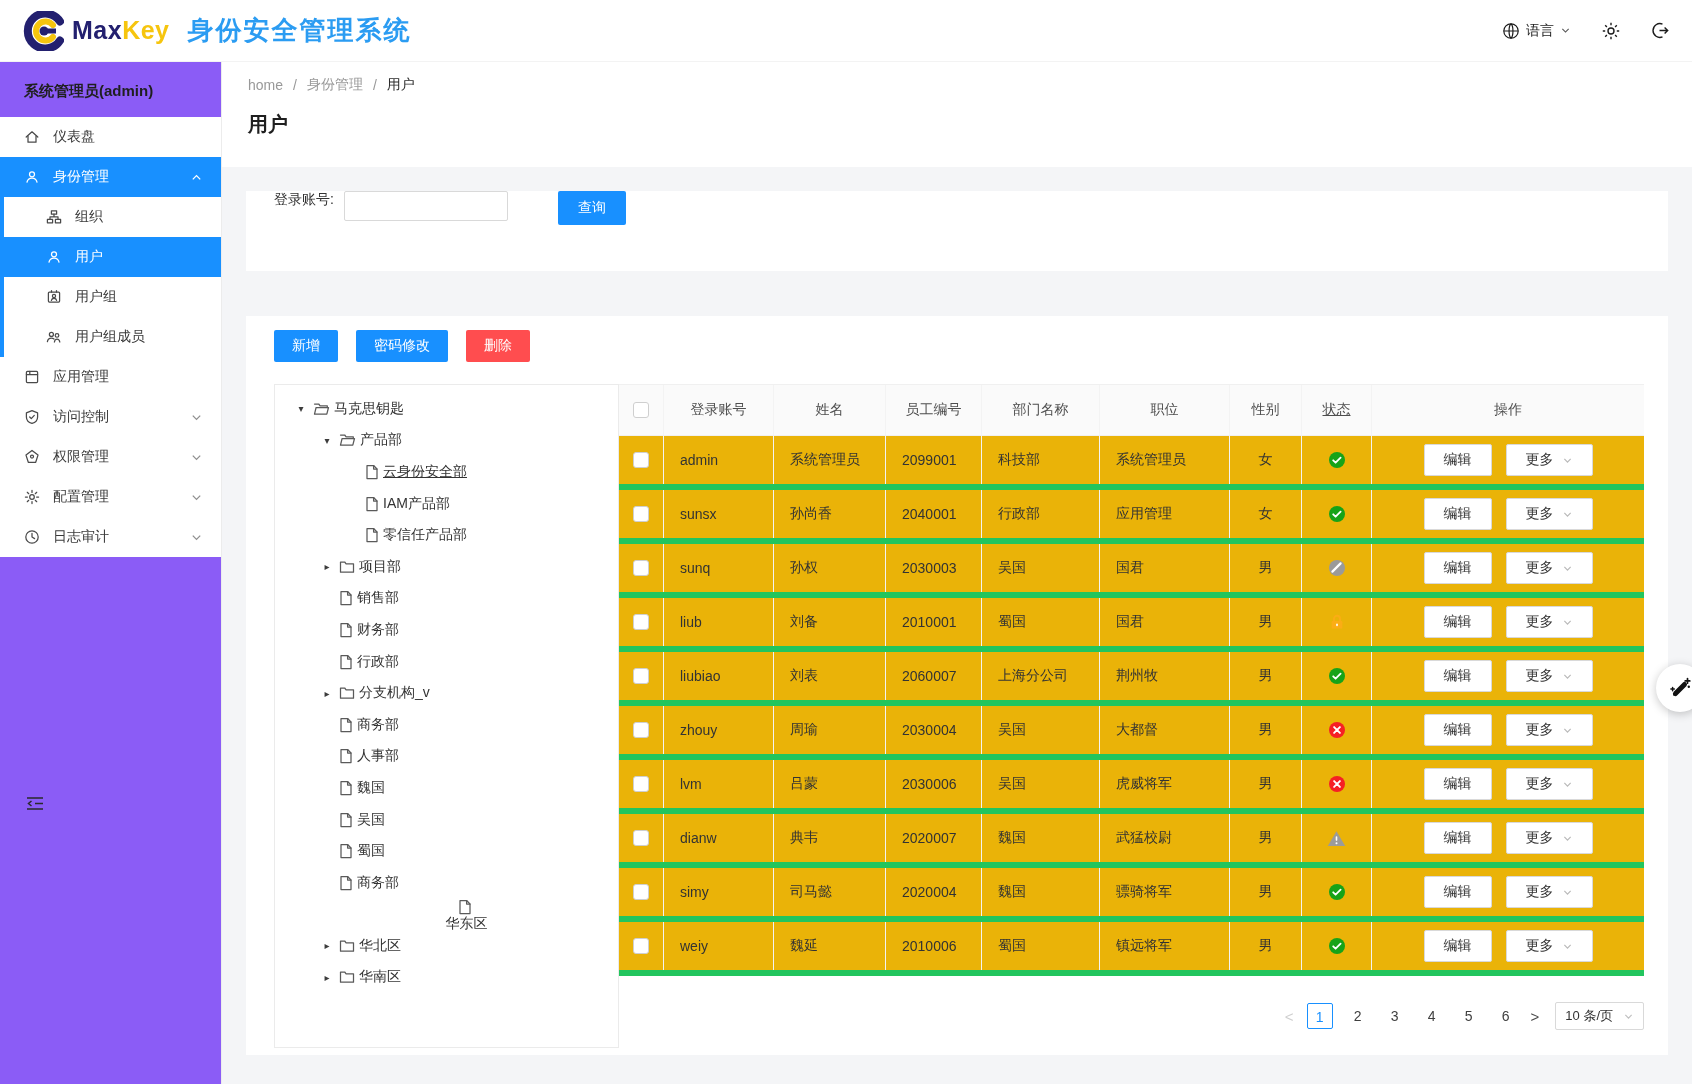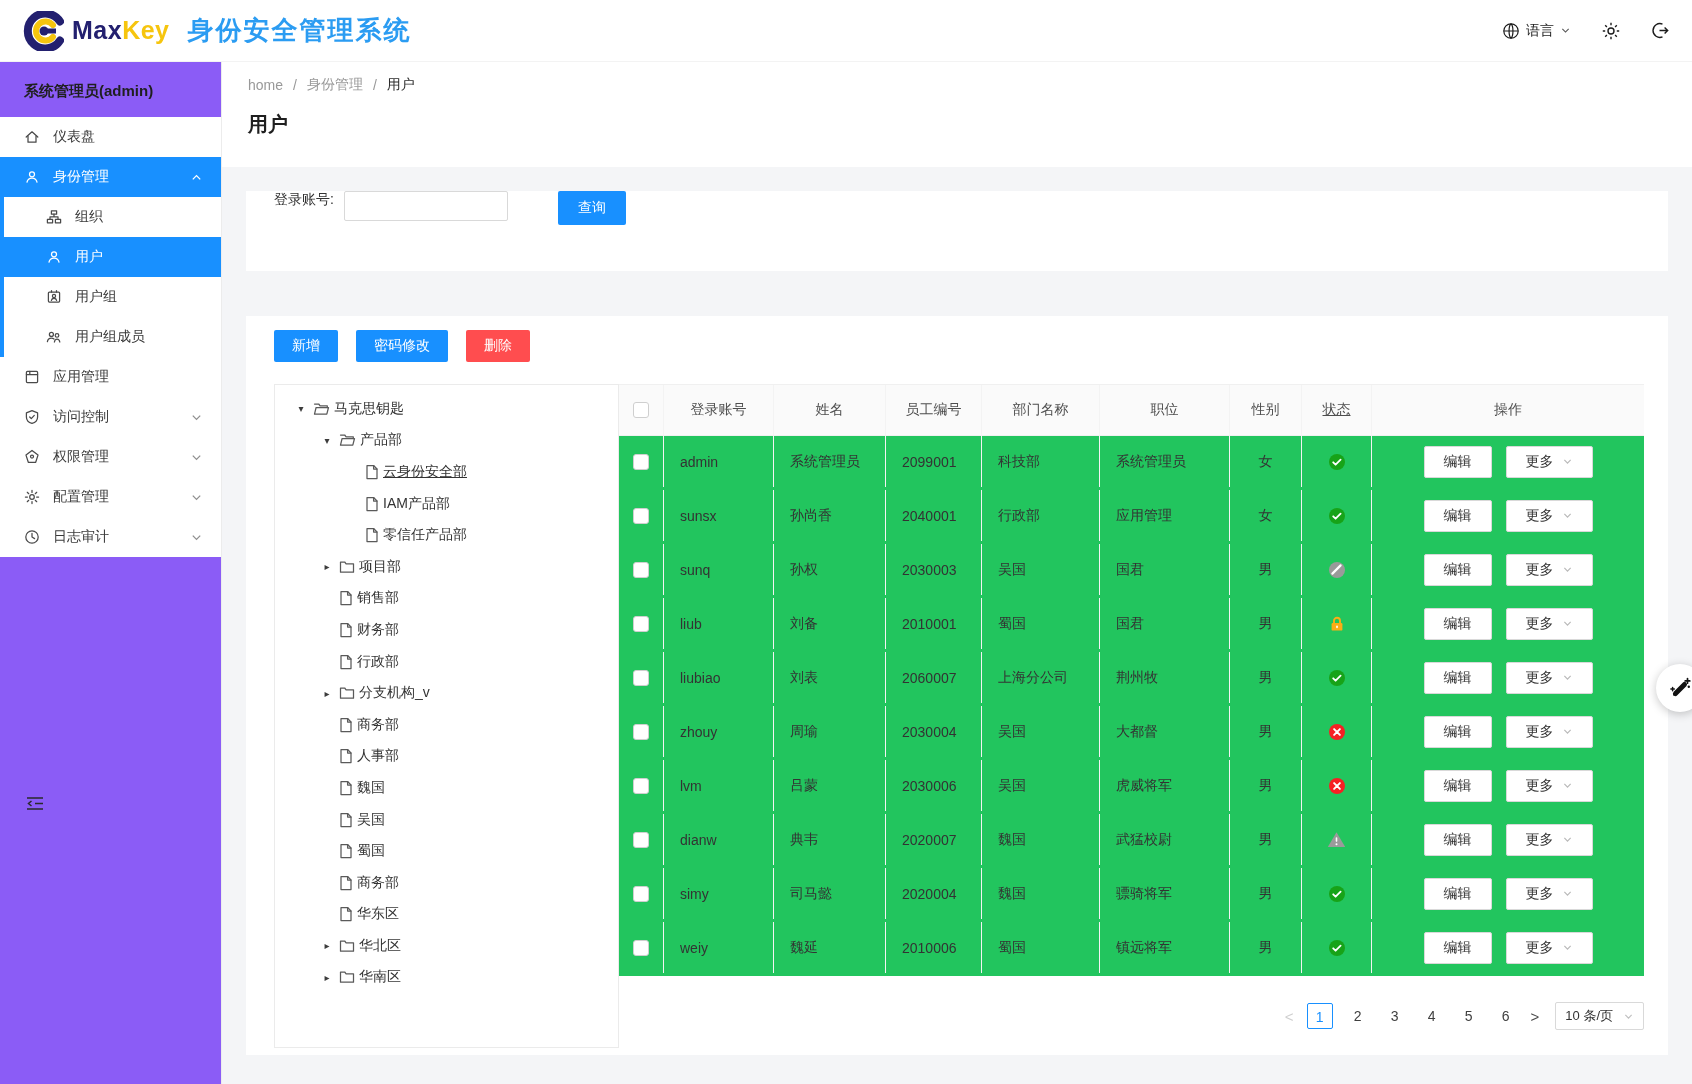--- a/index.html
+++ b/index.html
@@ -63,21 +63,21 @@
   .tree-row{height:31.6px;display:flex;align-items:center;font-size:14px;color:#333;cursor:pointer;white-space:nowrap}
   .tree-caret{width:24px;font-size:10px;color:#3c3c3c;text-align:center;flex:none}
   .tree-caret.hidden{visibility:hidden}
   .tree-icon{display:flex;margin-right:4px;color:#5a5a5a;flex:none}
   .tree-label{color:#333}
 
   
   .table-area{flex:1;display:flex;flex-direction:column;min-width:0}
   .t-header{display:flex;background:#fafafa;border-top:1px solid var(--border-light);
             border-bottom:1px solid var(--border-light);height:52px;font-size:14px;color:#4e4e4e;font-weight:500}
-  .t-row{display:flex;height:54px;border-bottom:3px solid #22c55e;font-size:14px;color:#333;background:#22c55e}
+  .t-row{display:flex;height:54px;border-bottom:6px solid #22c55e;font-size:14px;color:#333;background:#eab308}
   .t-cell{display:flex;align-items:center;height:100%;border-left:1px solid #f3f3f3;padding-left:16px;overflow:hidden;white-space:nowrap}
   .t-cell.first{border-left:none}
   .t-cell.center{justify-content:center;padding-left:0}
   .t-header .t-cell{justify-content:center;padding-left:0}
   .cell-actions{justify-content:center;gap:14px;padding-left:0}
   .btn-ghost{height:32px;padding:0 19px;background:#fff;border:1px solid var(--border-mid);border-radius:2px;
              font-size:14px;color:#333;display:flex;align-items:center;gap:8px;cursor:pointer;white-space:nowrap}
   .checkbox{width:16px;height:16px;border:1px solid #cfcfcf;border-radius:3px;background:#fff;cursor:pointer;flex:none}
 
   
@@ -466,21 +466,21 @@
           <div class="tree-row" style="padding-left: 40px;">
             <span class="tree-caret hidden"></span>
     <span class="tree-icon">
               <svg width="14" height="16" viewBox="0 0 14 16" fill="none" stroke="currentColor" stroke-width="1.25" stroke-linecap="round" stroke-linejoin="round">
                 <path d="M2 1.5h6.6L12 5v9.5H2Z"></path>
                 <path d="M8.6 1.5V5H12"></path>
               </svg>
             </span>
     <span class="tree-label">商务部</span>
           </div>
-          <div class="tree-row" style="padding-left: 40px;">
+          <div class="tree-row" style="padding-left: 40px; flex-direction: column;">
             <span class="tree-caret hidden"></span>
     <span class="tree-icon">
               <svg width="14" height="16" viewBox="0 0 14 16" fill="none" stroke="currentColor" stroke-width="1.25" stroke-linecap="round" stroke-linejoin="round">
                 <path d="M2 1.5h6.6L12 5v9.5H2Z"></path>
                 <path d="M8.6 1.5V5H12"></path>
               </svg>
             </span>
     <span class="tree-label">华东区</span>
           </div>
           <div class="tree-row" style="padding-left: 40px;">

